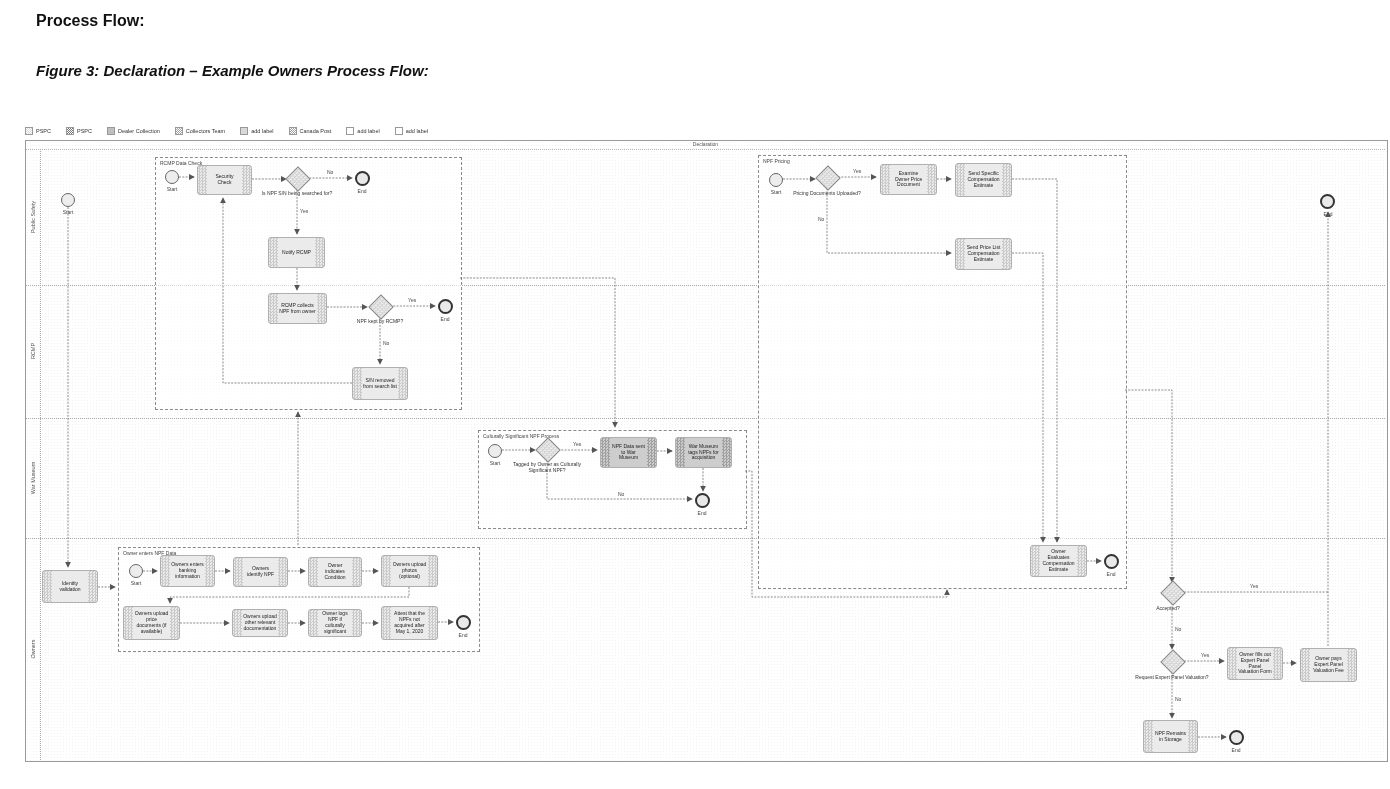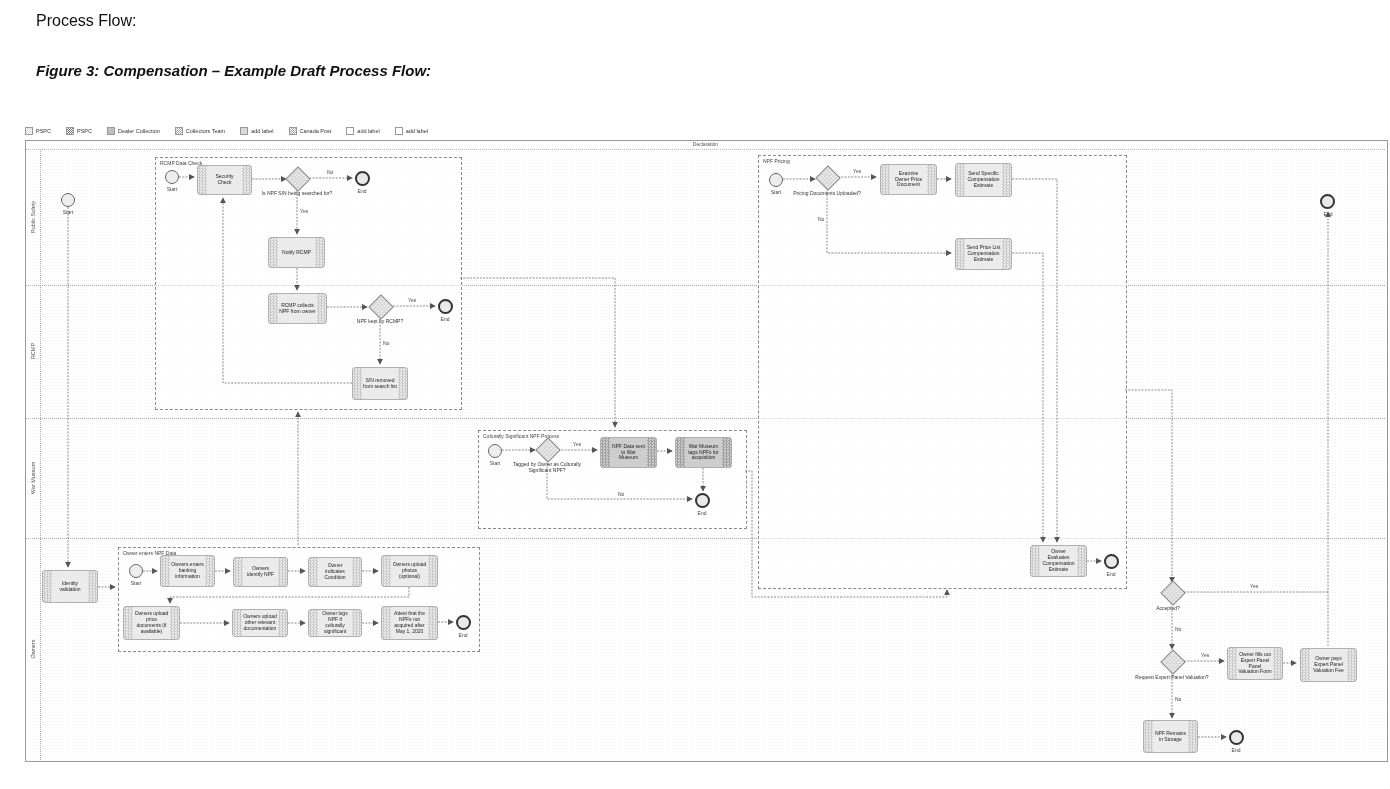--- a/index.html
+++ b/index.html
@@ -1,18 +1,18 @@
 <!DOCTYPE html>
 <html><head>
 <meta charset="utf-8">
 <style>
   html,body{margin:0;padding:0;background:#fff;}
   body{font-family:"Liberation Sans",sans-serif;color:#222;}
   .page{position:relative;width:1390px;height:789px;background:#fff;overflow:hidden;}
-  .doc-title{position:absolute;left:36px;top:12px;font-size:16px;font-weight:normal;color:#111;}
+  .doc-title{position:absolute;left:36px;top:12px;font-size:16px;font-weight:bold;color:#111;}
   .fig-caption{position:absolute;left:36px;top:62px;font-size:15px;font-weight:bold;font-style:italic;color:#111;}
   
   .legend{position:absolute;left:25px;top:127px;display:flex;gap:15px;align-items:center;}
   .legend-item{display:flex;align-items:center;gap:3px;font-size:5.5px;color:#333;}
   .swatch{width:6px;height:6px;border:0.5px solid #999;display:inline-block;}
   .sw-checker-light{background:conic-gradient(rgba(0,0,0,.15) 25%,transparent 0 50%,rgba(0,0,0,.15) 0 75%,transparent 0);background-size:2px 2px;}
   .sw-checker-dark{background:conic-gradient(rgba(0,0,0,.55) 25%,transparent 0 50%,rgba(0,0,0,.55) 0 75%,transparent 0);background-size:2px 2px;}
   .sw-solid-gray{background:#bfbfbf;}
   .sw-checker-mid{background:conic-gradient(rgba(0,0,0,.35) 25%,transparent 0 50%,rgba(0,0,0,.35) 0 75%,transparent 0);background-size:2px 2px;}
   .sw-solid-light{background:#d9d9d9;}
@@ -44,21 +44,21 @@
   .elbl{position:absolute;font-size:5px;color:#444;z-index:4;}
   svg.connectors{position:absolute;left:0;top:0;z-index:3;pointer-events:none;}
   .conn{fill:none;stroke:#5a5a5a;stroke-width:0.7;stroke-dasharray:2 1.3;}
 </style>
 </head>
 <body>
 
 <div class="page">
 
   <div class="doc-title">Process Flow:</div>
-  <div class="fig-caption">Figure 3: Compensation – Example Draft Process Flow:</div>
+  <div class="fig-caption">Figure 3: Declaration – Example Owners Process Flow:</div>
 
   <div class="legend">
     <span class="legend-item">
         <span class="swatch sw-checker-light"></span>
         <span>PSPC</span>
       </span>
     <span class="legend-item">
         <span class="swatch sw-checker-dark"></span>
         <span>PSPC</span>
       </span>

